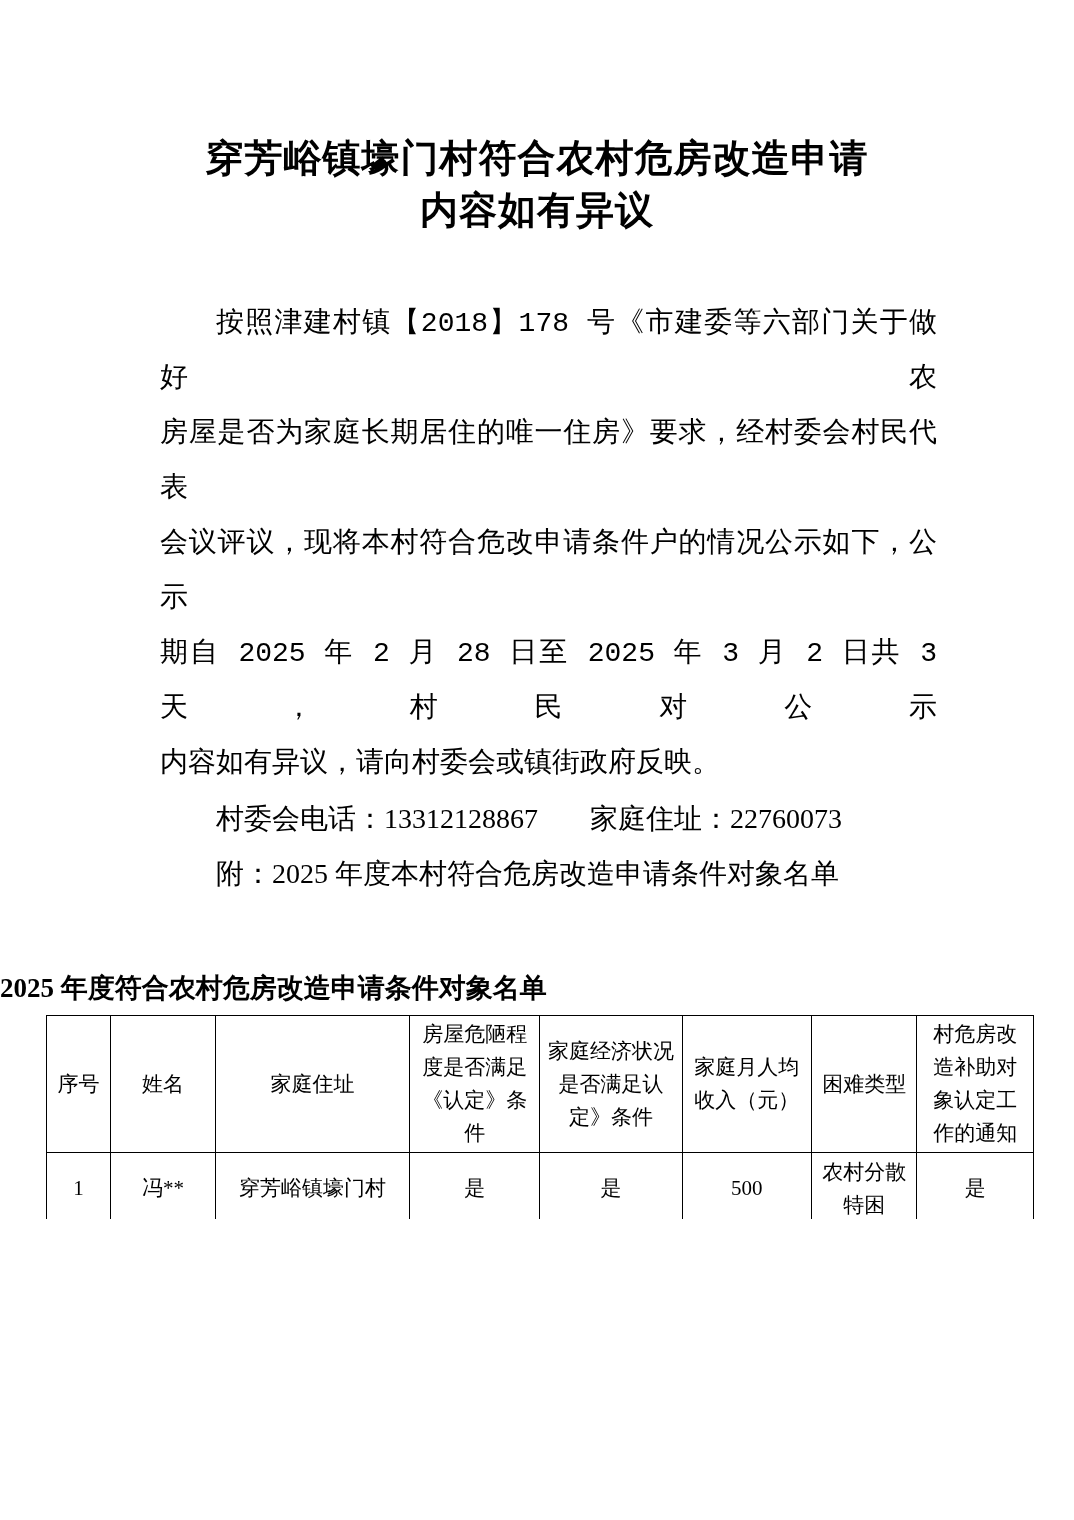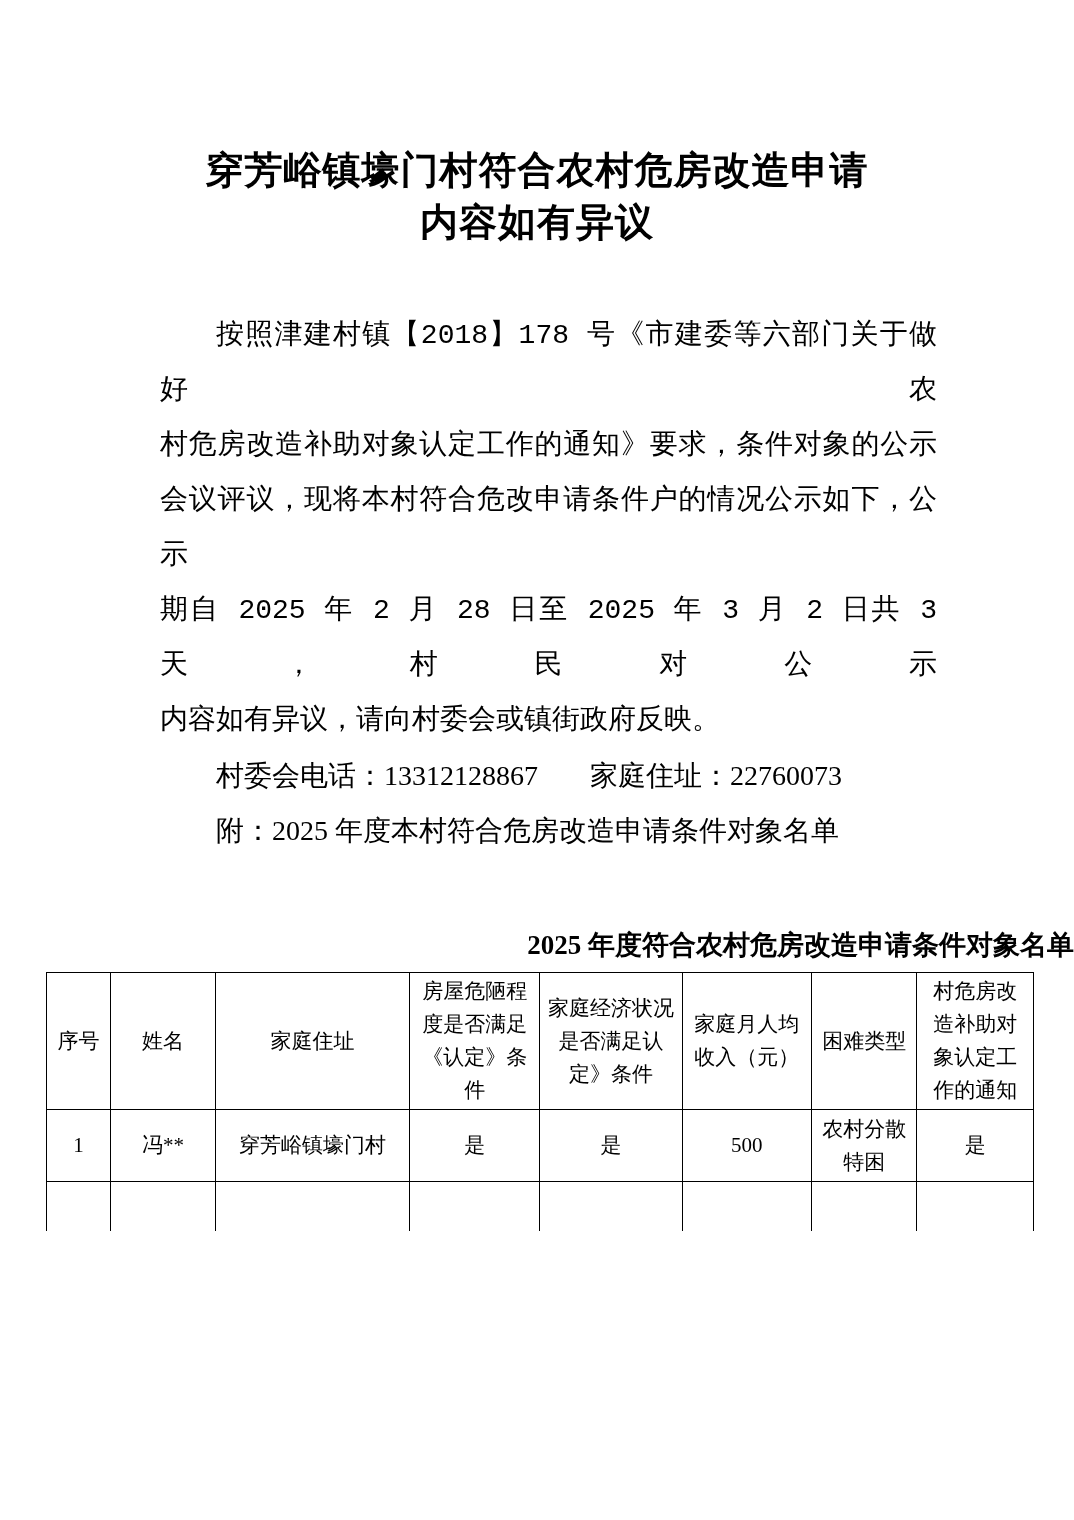--- a/index.html
+++ b/index.html
@@ -1,20 +1,20 @@
 <!DOCTYPE html>
 <html><head>
 <meta charset="utf-8">
 <style>
   * { margin:0; padding:0; box-sizing:border-box; }
   html,body { background:#ffffff; }
   .page {
     width:1074px; height:1215px; background:#ffffff; color:#000;
     font-family:"Liberation Serif","DejaVu Serif",serif;
-    position:relative; overflow:hidden; margin:16px auto;
+    position:relative; overflow:hidden; margin:4px auto;
   }
   .doc-title {
     margin-top:128px;
     text-align:center;
     font-family:"Liberation Sans","DejaVu Sans",sans-serif;
     font-weight:bold;
     font-size:38px;
     line-height:52px;
     letter-spacing:1px;
   }
@@ -31,21 +31,21 @@
   .para-line.first { text-indent:56px; }
   .para-line.last { text-align:right; text-align-last:left; }
   .phone-line, .attachment-line {
     padding-left:56px;
     font-size:28px;
     line-height:55px;
   }
   .phone-gap { display:inline-block; width:52px; }
   .table-title {
     margin-top:66px;
-    text-align:right;
+    text-align:left;
     font-weight:bold;
     font-size:27px;
     line-height:42px;
   }
   table.roster {
     border-collapse:collapse;
     table-layout:fixed;
     width:988px;
     margin:6px 0 0 46px;
   }
@@ -69,21 +69,21 @@
 
 <div class="page">
 
   <div class="doc-title">
     <div>穿芳峪镇壕门村符合农村危房改造申请</div>
     <div>内容如有异议</div>
   </div>
 
   <div class="body-text">
     <div class="para-line first">按照津建村镇【2018】178 号《市建委等六部门关于做好农</div>
-    <div class="para-line">村危房改造补助对象认定工作的通知》要求，条件对象的公示</div>
+    <div class="para-line">房屋是否为家庭长期居住的唯一住房》要求，经村委会村民代表</div>
     <div class="para-line">会议评议，现将本村符合危改申请条件户的情况公示如下，公示</div>
     <div class="para-line">期自 2025 年 2 月 28 日至 2025 年 3 月 2 日共 3 天，村民对公示</div>
     <div class="para-line last">内容如有异议，请向村委会或镇街政府反映。</div>
 
     <div class="phone-line">
       <span>村委会电话：</span><span>13312128867</span><span class="phone-gap"></span><span>家庭住址：</span><span>22760073</span>
     </div>
 
     <div class="attachment-line">附：2025 年度本村符合危房改造申请条件对象名单</div>
   </div>

